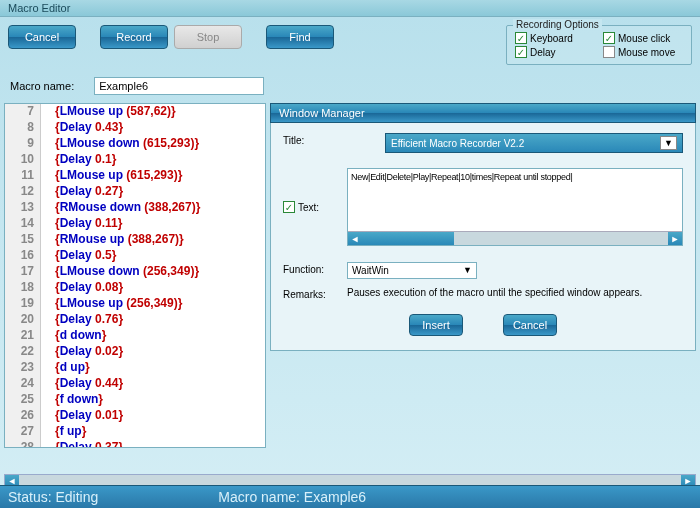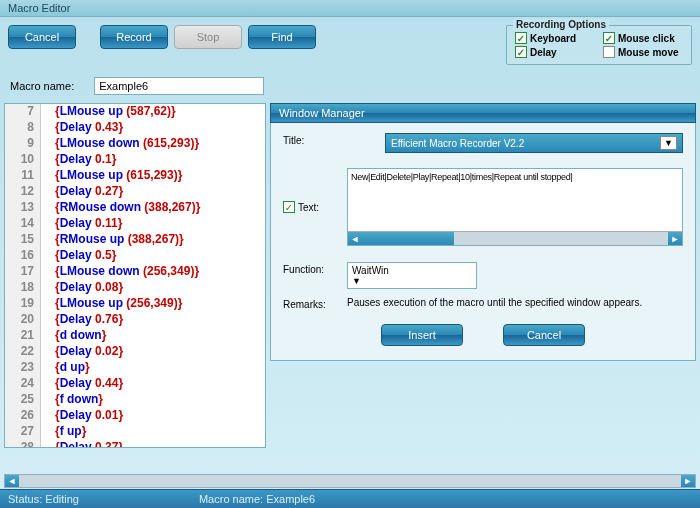--- a/index.html
+++ b/index.html
@@ -1,23 +1,23 @@
 <!DOCTYPE html>
 <html><head>
 <meta charset="utf-8">
 <style>
 * { box-sizing: border-box; margin: 0; padding: 0; font-family: Arial, sans-serif; }
 body { width: 700px; height: 508px; background: linear-gradient(to bottom, #b8e0ec 0%, #d4eef5 100%); overflow: hidden; position: relative; }
 .titlebar { background: linear-gradient(to bottom, #a8d8e4, #8ac8d8); padding: 2px 8px; font-size: 11px; color: #1a4a5a; border-bottom: 1px solid #7ab0c0; }
 .toolbar { display: flex; padding: 8px; gap: 6px; align-items: flex-start; }
 .btn-group { display: flex; gap: 6px; }
 .btn { background: linear-gradient(to bottom, #4aa8c8 0%, #2a88b8 48%, #1a6898 52%, #3a98c8 100%); color: #fff; border: 1px solid #1a5878; border-radius: 4px; padding: 5px 0; font-size: 11px; width: 68px; text-align: center; cursor: pointer; }
-.btn.sm { width: 82px; padding: 4px 0; }
+.btn.sm { width: 54px; padding: 4px 0; }
 .btn.disabled { background: linear-gradient(to bottom, #e8e8e8, #d0d0d0); color: #888; border-color: #aaa; }
-.opt-box { margin-left: auto; border: 1px solid #7ab0c0; border-radius: 2px; padding: 4px 8px 6px 8px; position: relative; font-size: 10px; background: rgba(255,255,255,0.1); font-weight: bold; }
+.opt-box { margin-left: auto; border: 1px solid #7ab0c0; border-radius: 2px; padding: 4px 8px 6px 8px; position: relative; font-size: 10px; background: rgba(255,255,255,0.1); }
 .opt-box-title { position: absolute; top: -7px; left: 6px; background: #c4e6f0; padding: 0 3px; font-size: 10px; color: #222; }
 .opt-row { display: flex; gap: 8px; margin-top: 2px; }
 .opt-item { display: flex; align-items: center; gap: 3px; width: 80px; }
 .chk { width: 12px; height: 12px; border: 1px solid #2a8838; background: #fff; display: inline-flex; align-items: center; justify-content: center; font-size: 10px; color: #2a8838; }
 .chk.empty { color: transparent; border-color: #888; }
 .namebar { padding: 4px 10px 8px 10px; display: flex; align-items: center; gap: 20px; font-size: 11px; }
 .namebar input { border: 1px solid #7ab0c0; padding: 2px 4px; font-size: 11px; width: 170px; background: #fff; }
 .main { display: flex; padding: 0 4px; gap: 0; }
 .editor { background: #fff; border: 1px solid #7ab0c0; width: 262px; height: 345px; overflow: hidden; position: relative; }
 .lines { position: absolute; left: 0; top: 0; right: 0; }
@@ -33,39 +33,39 @@
 .frow { display: flex; align-items: flex-start; margin-bottom: 8px; gap: 8px; }
 .flabel { width: 56px; padding-top: 2px; }
 .fselect { flex: 1; position: relative; padding-left: 38px; }
 .fselect-in { background: linear-gradient(to bottom, #4aa8c8, #2a88b8); color: #fff; border: 1px solid #1a5878; padding: 2px 5px; font-size: 10px; display: flex; justify-content: space-between; align-items: center; }
 .dd { background: #fff; border: 1px solid #888; padding: 1px 3px; color: #000; font-size: 9px; }
 .fta { flex: 1; border: 1px solid #7ab0c0; background: #fff; height: 78px; font-size: 9px; padding: 3px; position: relative; overflow: hidden; margin-top: 7px; }
 .hscroll { position: absolute; bottom: 0; left: 0; right: 0; height: 14px; background: #d8e8ee; border-top: 1px solid #aab; display: flex; }
 .hscroll-btn { width: 14px; background: linear-gradient(#4aa8c8,#2a88b8); color: #fff; font-size: 9px; display: flex; align-items: center; justify-content: center; }
 .hscroll-track { flex: 1; background: #c8d8de; position: relative; }
 .hscroll-thumb { position: absolute; left: 0; top: 0; bottom: 0; width: 30%; background: linear-gradient(#4aa8c8,#2a88b8); }
-.fsel2 { border: 1px solid #7ab0c0; background: #fff; padding: 2px 4px; font-size: 10px; width: 130px; display: flex; justify-content: space-between; flex-direction: column; }
+.fsel2 { border: 1px solid #7ab0c0; background: #fff; padding: 2px 4px; font-size: 10px; width: 130px; display: flex; justify-content: space-between; }
 .pnl-btns { display: flex; justify-content: center; gap: 40px; margin-top: 14px; margin-bottom: 4px; }
-.statusbar { position: absolute; bottom: 0; left: 0; right: 0; background: linear-gradient(to bottom, #3a98c8, #2a78a8); color: #d8f0fa; font-size: 11px; padding: 3px 8px; display: flex; gap: 120px; border-top: 1px solid #1a5878; }
+.statusbar { position: absolute; bottom: 0; left: 0; right: 0; background: linear-gradient(to bottom, #3a98c8, #2a78a8); color: #d8f0fa; font-size: 14px; padding: 3px 8px; display: flex; gap: 120px; border-top: 1px solid #1a5878; }
 .hscroll-main { position: absolute; bottom: 20px; left: 4px; right: 4px; height: 14px; background: #d0e4ea; border: 1px solid #9ac; display: flex; }
 </style>
 </head>
 <body>
 
 <div class="titlebar">Macro Editor</div>
 
 <div class="toolbar">
   <div class="btn-group">
     <div class="btn">Cancel</div>
   </div>
   <div class="btn-group" style="margin-left:18px">
     <div class="btn">Record</div>
     <div class="btn disabled">Stop</div>
   </div>
-  <div class="btn-group" style="">
+  <div class="btn-group" style="margin-left:18px">
     <div class="btn">Find</div>
   </div>
   <div class="opt-box">
     <div class="opt-box-title">Recording Options</div>
     <div class="opt-row">
       <div class="opt-item">
           <span class="chk">✓</span>
           <span>Keyboard</span>
         </div>
       <div class="opt-item">

